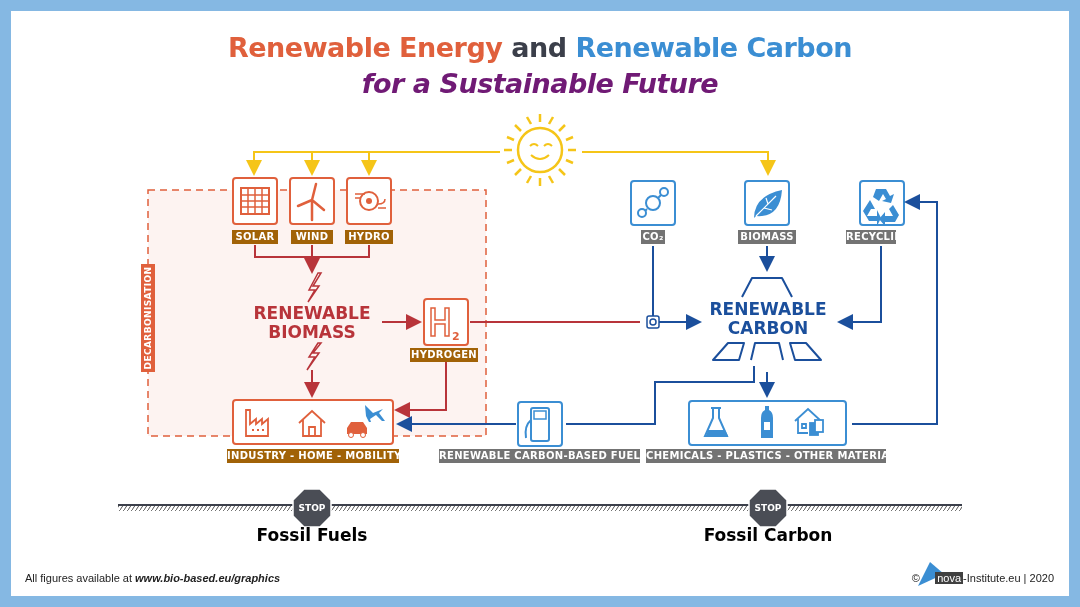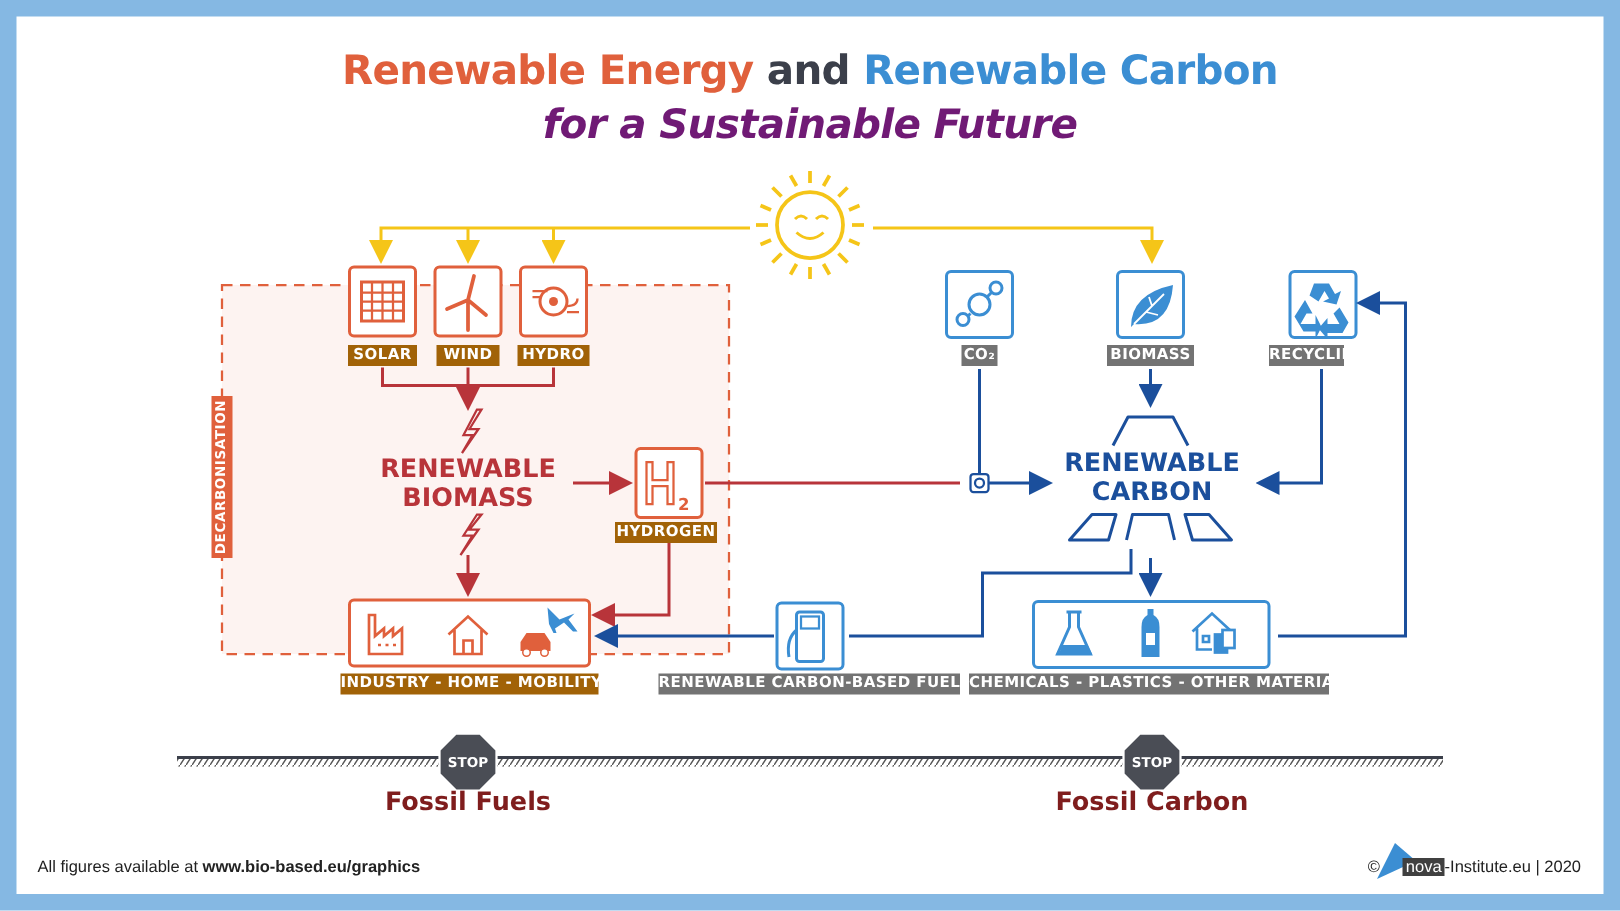--- a/index.html
+++ b/index.html
@@ -11,23 +11,23 @@
   .orange { color:#e0603c; }
   .blue { color:#3b8ed3; }
   .dark { color:#3b3f4a; }
   svg.diagram { position:absolute; left:0; top:0; }
   .lbl { position:absolute; font-weight:bold; font-size:10px; color:#fff; text-align:center; line-height:14px; height:14px; letter-spacing:0.3px; white-space:nowrap; }
   .lbl.or { background:#a16207; }
   .lbl.bl { background:#737373; }
   .bigtext { position:absolute; font-weight:bold; text-align:center; line-height:19px; font-size:17px; }
   .re { color:#b8343a; }
   .rc { color:#1b4f9c; }
-  .fossil { position:absolute; font-weight:bold; font-size:17px; color:#7f1d1d; text-align:center; }
+  .fossil { position:absolute; font-weight:bold; font-size:17px; color:#000000; text-align:center; }
   .footer-left { position:absolute; left:25px; top:572px; font-size:11px; color:#222; font-family:"Liberation Sans", sans-serif; }
-  .footer-left b { font-weight:bold; }
+  .footer-left b { font-weight:bold;font-style:italic; }
   .footer-right { position:absolute; right:26px; top:572px; font-size:11px; color:#222; font-family:"Liberation Sans", sans-serif; }
   .nova { background:#404040; color:#fff; padding:0 2px; font-weight:normal; }
   .vert { position:absolute; left:141px; top:264px; width:14px; height:108px; background:#e0603c; }
   .vert span { position:absolute; left:50%; top:50%; transform:translate(-50%,-50%) rotate(-90deg); color:#fff; font-weight:bold; font-size:9px; white-space:nowrap; letter-spacing:0.4px; }
 </style>
 </head>
 <body>
 
 <div class="canvas"></div>
 

